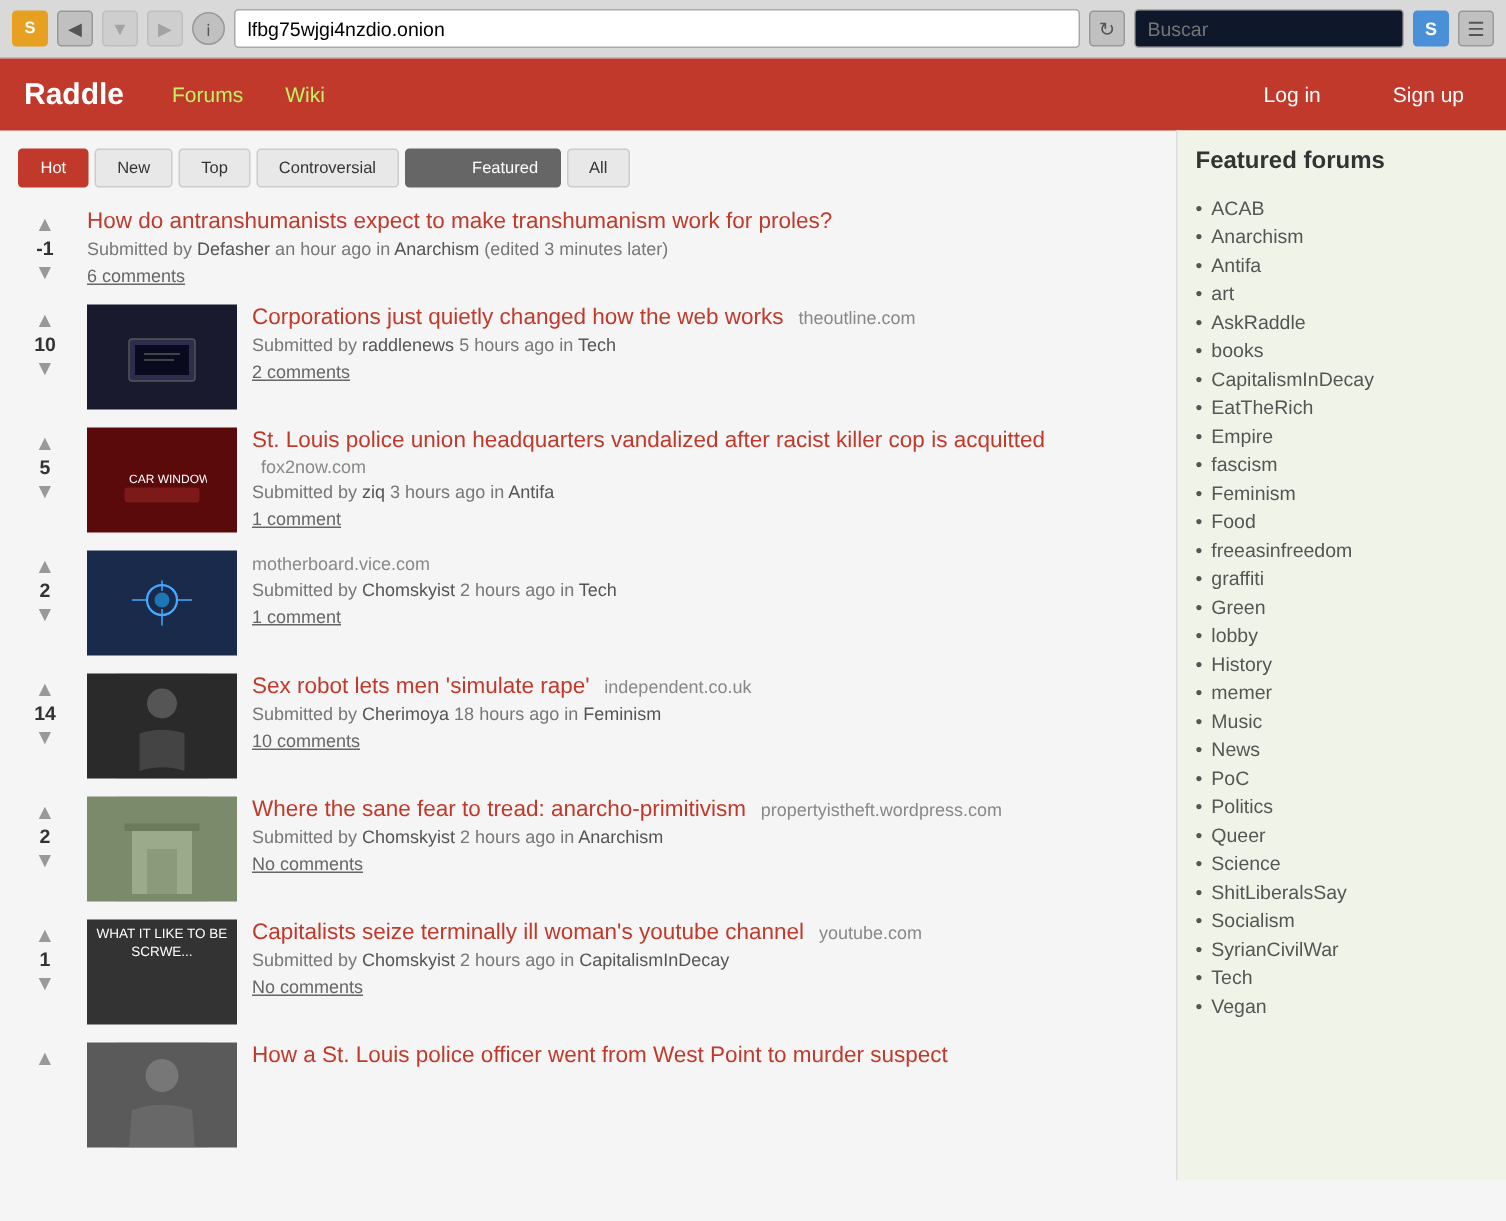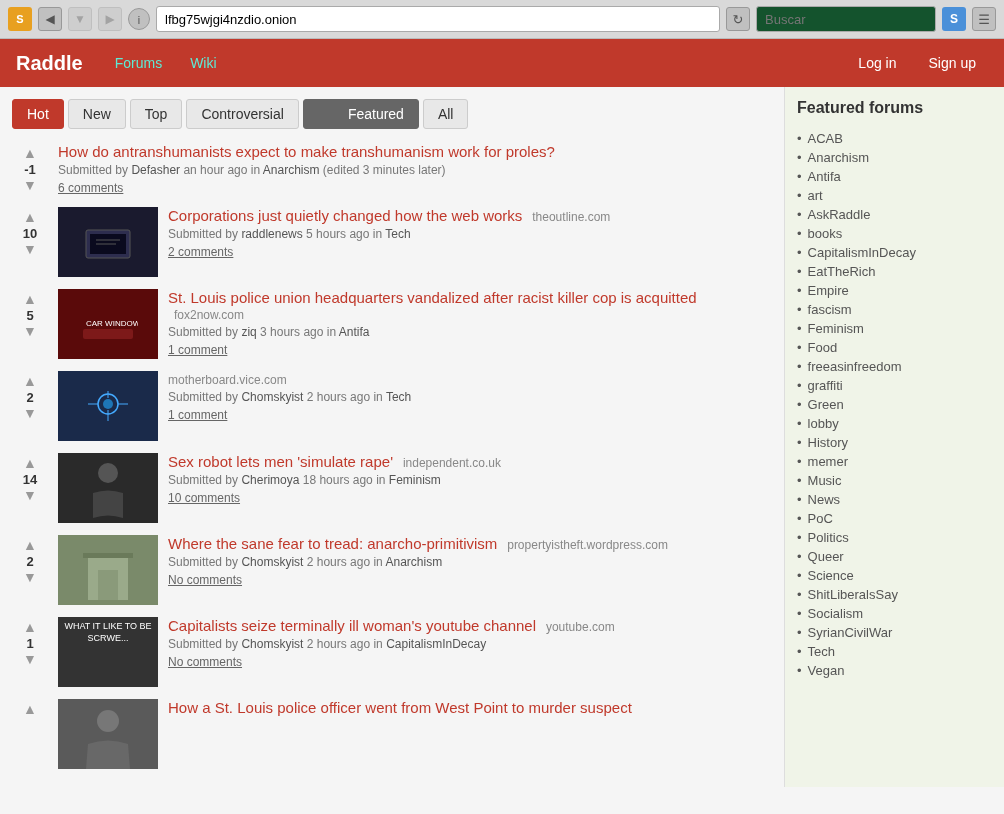--- a/index.html
+++ b/index.html
@@ -42,21 +42,21 @@
     }
     .browser-reload-btn {
       background: #c0c0c0;
       border: 1px solid #999;
       border-radius: 3px;
       width: 24px; height: 24px;
       display: flex; align-items: center; justify-content: center;
       font-size: 13px; cursor: pointer; color: #555;
     }
     .browser-search-bar {
-      background: #14532d;
+      background: #0f172a;
       border: 1px solid #aaa;
       border-radius: 3px;
       padding: 3px 8px;
       font-size: 13px;
       height: 26px;
       width: 180px;
       color: #999;
     }
     .browser-icon-right {
       width: 24px; height: 24px;
@@ -92,29 +92,29 @@
     }
     .site-logo {
       font-size: 20px;
       font-weight: bold;
       margin-right: 20px;
       color: white;
       text-decoration: none;
     }
     .site-nav { display: flex; gap: 4px; }
     .site-nav a {
-      color: #5eead4;
+      color: #bef264;
       text-decoration: none;
       padding: 8px 12px;
       font-size: 14px;
     }
     .site-header-right {
       margin-left: auto;
       display: flex;
-      gap: 8px;
+      gap: 24px;
     }
     .site-header-right a {
       color: white;
       text-decoration: none;
       padding: 8px 12px;
       font-size: 14px;
     }
 
     
     .main-container {
@@ -135,21 +135,21 @@
       gap: 4px;
       margin-bottom: 14px;
       align-items: center;
     }
     .tab-btn {
       padding: 6px 14px;
       border: 1px solid #ccc;
       border-radius: 3px;
       background: #e8e8e8;
       cursor: pointer;
-      font-size: 14px;
+      font-size: 11px;
       color: #333;
       text-decoration: none;
       display: inline-block;
     }
     .tab-btn.active-red {
       background: #c0392b;
       color: white;
       border-color: #c0392b;
     }
     .tab-btn.active-gray {

